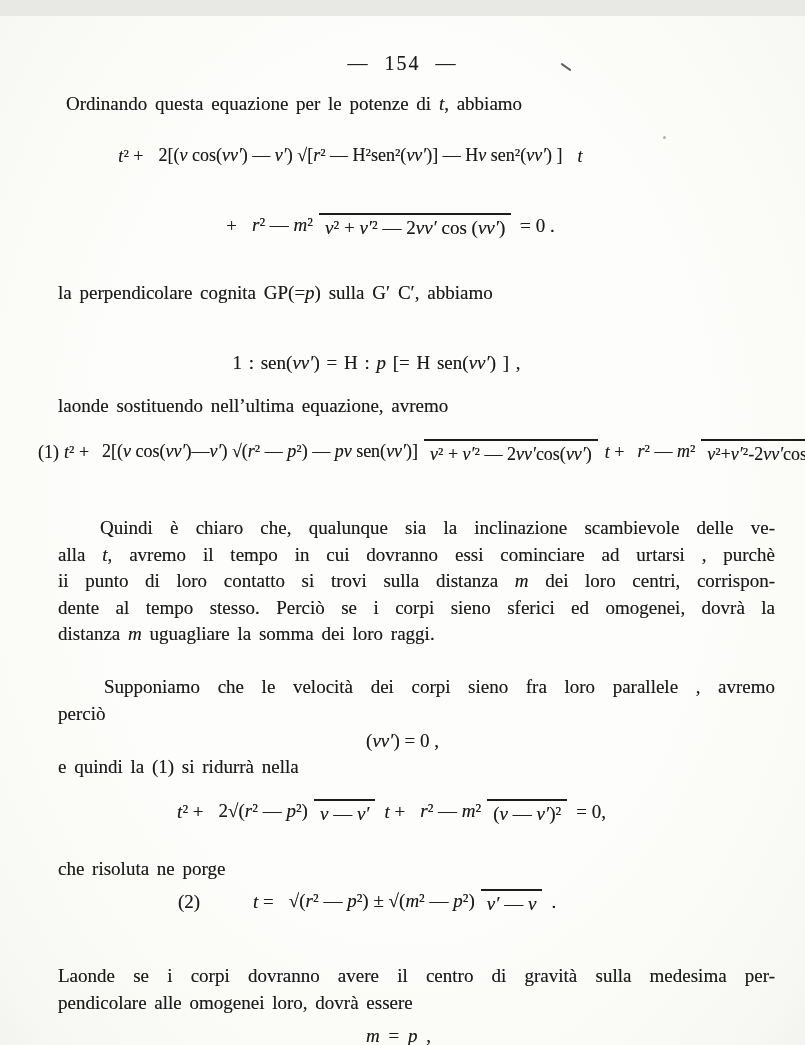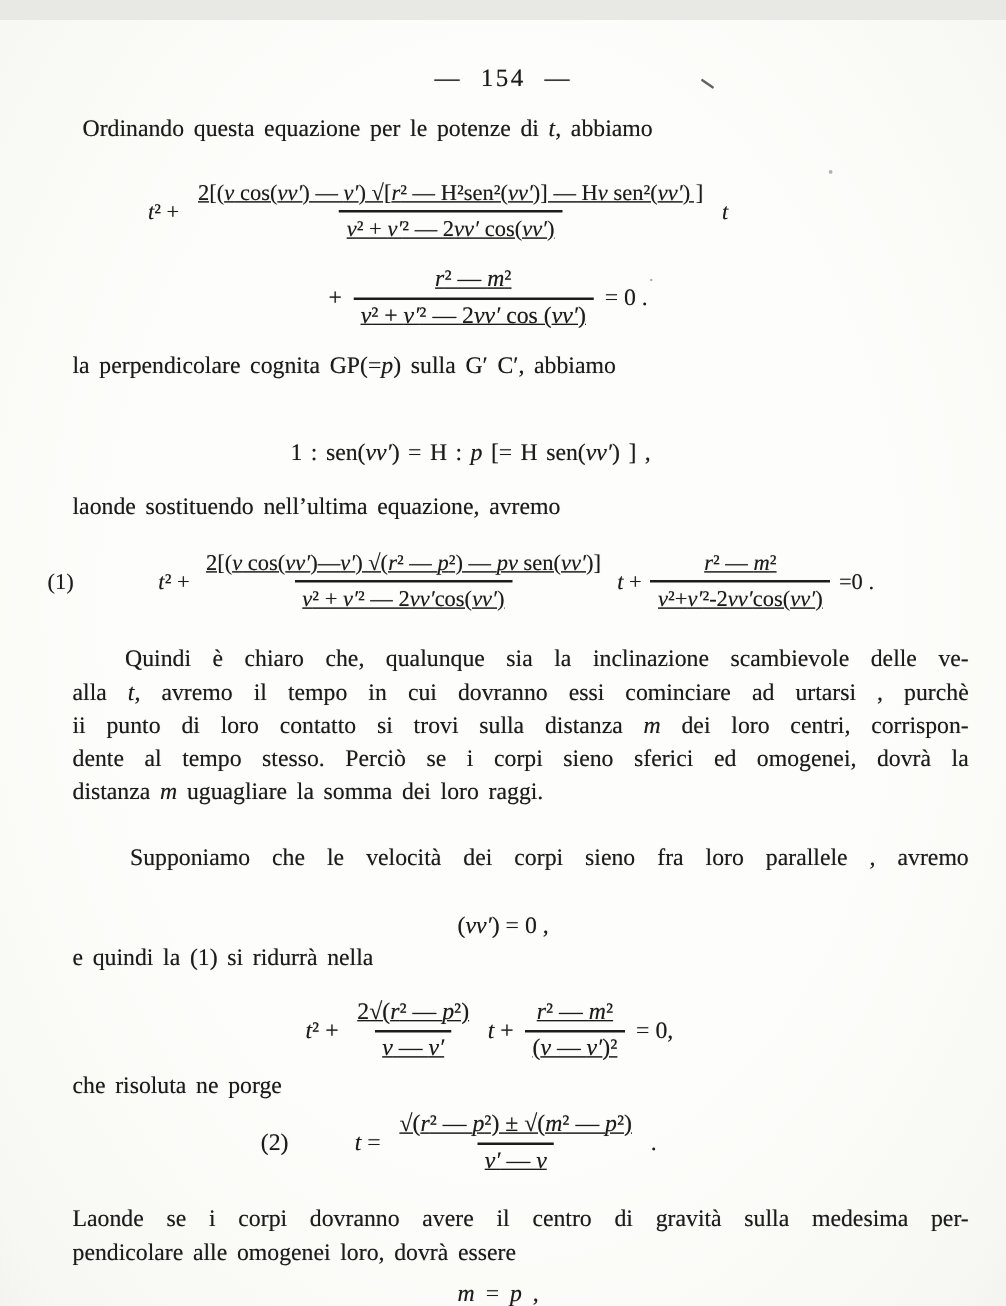--- a/index.html
+++ b/index.html
@@ -28,21 +28,21 @@
   .ind8{padding-left:8px;}
   .ind42{text-indent:42px;}
   .ind46{text-indent:46px;}
   
   .eq{
     position:absolute;left:0;right:0;
     display:flex;align-items:center;justify-content:center;
     font-size:19px;line-height:26px;white-space:nowrap;
   }
   .pc{padding:0 3px;}
-  .frac{display:inline-flex;flex-direction:column;align-items:center;margin:0 6px;line-height:22px;text-decoration:underline;}
+  .frac{display:inline-flex;flex-direction:row;align-items:center;margin:0 6px;line-height:22px;}
   .frac .num{padding:0 6px 3px;}
   .frac .den{border-top:2px solid #1c1c1c;padding:2px 6px 0;}
   #eqA1{top:127px;font-size:18px;transform:translateX(-52px);}
   #eqA2{top:197px;transform:translateX(-12px);}
   #eqB{top:334px;transform:translateX(-26px);word-spacing:2px;}
   #eq1{top:423px;font-size:18px;left:36px;right:40px;justify-content:flex-start;}
   #eq1 .eqc{flex:1;display:flex;align-items:center;justify-content:center;}
   #eq1 .frac{margin:0 4px;}
   #eqD{top:712px;}
   #eqE{top:783px;transform:translateX(-11px);}
@@ -67,21 +67,20 @@
   <div class="dot" id="dot2"></div>
 
   <div class="tb" id="p1">
     <div class="ln ind8"><span>Ordinando questa equazione per le potenze di </span><span class="iv">t</span><span>, abbiamo</span></div>
   </div>
 
   <div class="eq" id="eqA1">
     <span class="pc"><span class="iv">t</span><span>² + </span></span>
     <span class="frac">
       <span class="num"><span>2[(</span><span class="iv">v</span><span> cos(</span><span class="iv">vv′</span><span>) — </span><span class="iv">v′</span><span>) √[</span><span class="iv">r</span><span>² — H²sen²(</span><span class="iv">vv′</span><span>)] — H</span><span class="iv">v</span><span> sen²(</span><span class="iv">vv′</span><span>) ]</span></span>
-      <span class="den"><span class="iv">v</span><span>² + </span><span class="iv">v′</span><span>² — 2</span><span class="iv">vv′</span><span> cos(</span><span class="iv">vv′</span><span>)</span></span>
     </span>
     <span class="pc"><span class="iv">t</span></span>
   </div>
 
   <div class="eq" id="eqA2">
     <span class="pc"><span>+ </span></span>
     <span class="frac">
       <span class="num"><span class="iv">r</span><span>² — </span><span class="iv">m</span><span>²</span></span>
       <span class="den"><span class="iv">v</span><span>² + </span><span class="iv">v′</span><span>² — 2</span><span class="iv">vv′</span><span> cos (</span><span class="iv">vv′</span><span>)</span></span>
     </span>
@@ -120,20 +119,21 @@
   <div class="tb" id="p3">
     <div class="ln just ind42"><span>Quindi è chiaro che, qualunque sia la inclinazione scambievole delle ve-</span></div>
     <div class="ln just"><span>alla </span><span class="iv">t</span><span>, avremo il tempo in cui dovranno essi cominciare ad urtarsi , purchè</span></div>
     <div class="ln just"><span>ii punto di loro contatto si trovi sulla distanza </span><span class="iv">m</span><span> dei loro centri, corrispon-</span></div>
     <div class="ln just"><span>dente al tempo stesso. Perciò se i corpi sieno sferici ed omogenei, dovrà la</span></div>
     <div class="ln"><span>distanza </span><span class="iv">m</span><span> uguagliare la somma dei loro raggi.</span></div>
   </div>
 
   <div class="tb" id="p4">
     <div class="ln just ind46"><span>Supponiamo che le velocità dei corpi sieno fra loro parallele , avremo</span></div>
+    <div class="ln"><span>perciò</span></div>
   </div>
 
   <div class="eq" id="eqD">
     <span class="pc"><span>(</span><span class="iv">vv′</span><span>) = 0 ,</span></span>
   </div>
 
   <div class="tb" id="p5">
     <div class="ln"><span>e quindi la (1) si ridurrà nella</span></div>
   </div>
 

